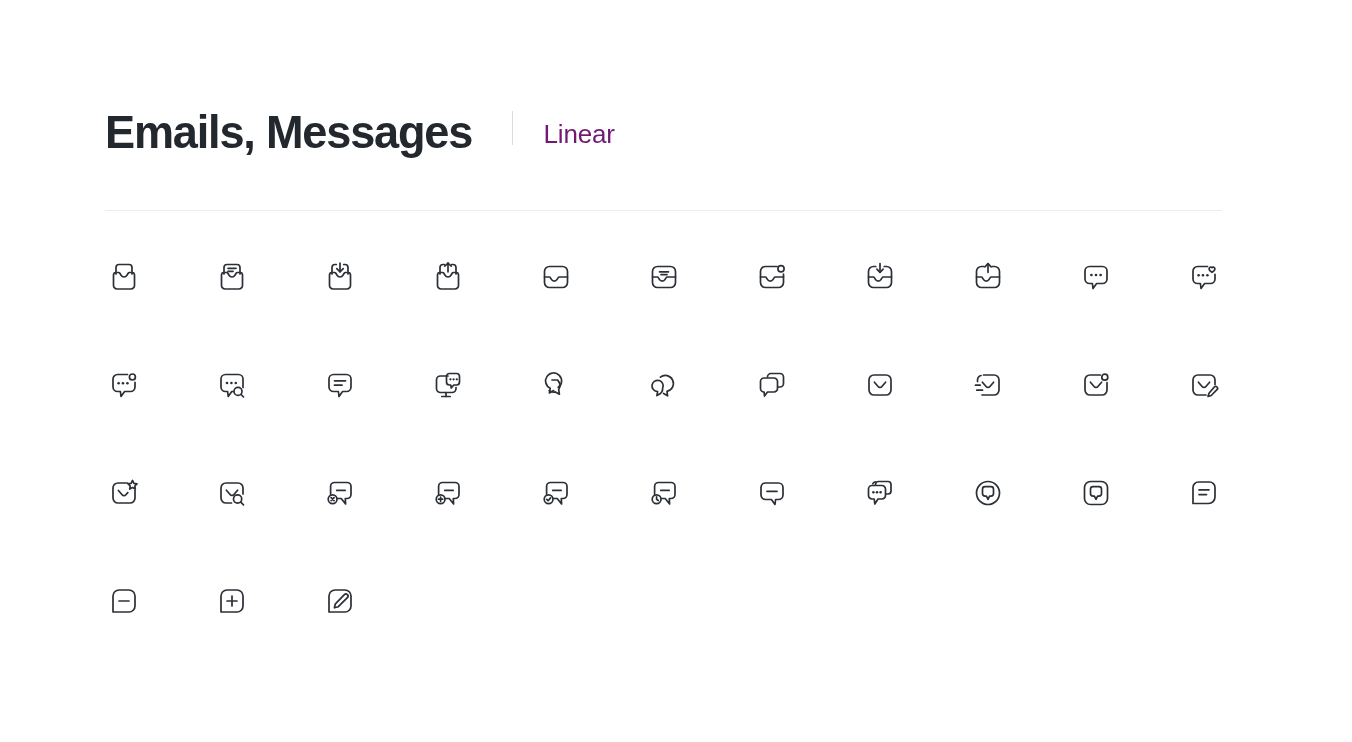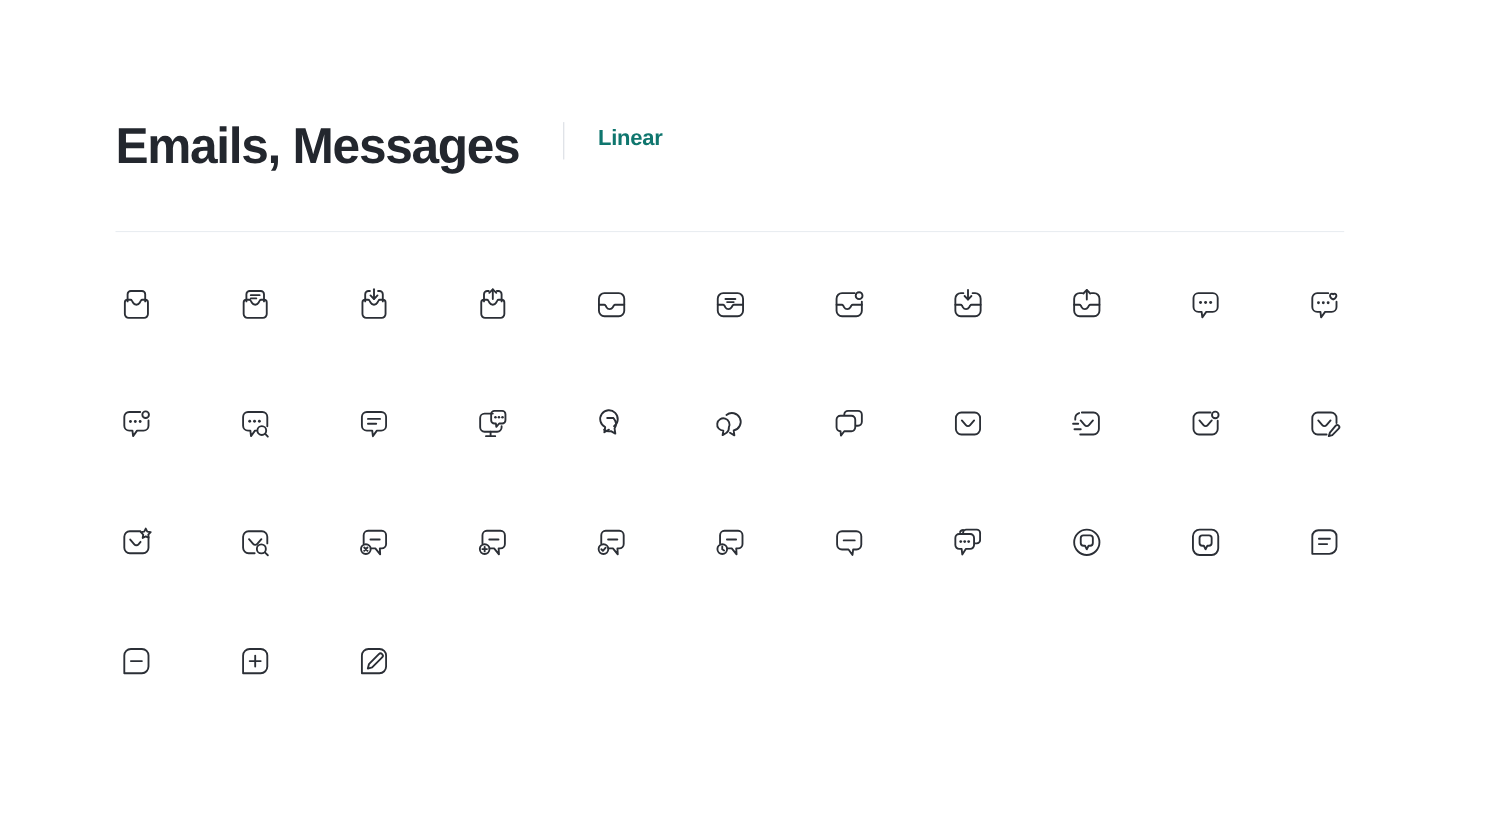--- a/index.html
+++ b/index.html
@@ -18,21 +18,21 @@
     position: relative;
     width: 1352px;
     height: 742px;
     box-sizing: border-box;
   }
   .header {
     position: absolute;
     left: 105px;
     top: 108px;
     display: flex;
-    align-items: center;
+    align-items: flex-end;
     gap: 0;
   }
   .title {
     font-size: 46px;
     font-weight: bold;
     letter-spacing: -1.2px;
     color: #23272e;
     line-height: 1.05;
     margin: 0;
     white-space: nowrap;
@@ -43,23 +43,23 @@
     width: 1px;
     height: 34px;
     background: #d9dde3;
     margin-left: 32px;
     margin-right: 31px;
     align-self: center;
     position: relative;
     top: -4px;
   }
   .subtitle {
-    font-size: 20px;
-    font-weight: bold;
-    color: #0f766e;
+    font-size: 26px;
+    font-weight: normal;
+    color: #701a75;
     letter-spacing: -0.2px;
     white-space: nowrap;
     position: relative;
     top: -6px;
   }
   .rule {
     position: absolute;
     left: 105px;
     top: 210px;
     width: 1117px;

